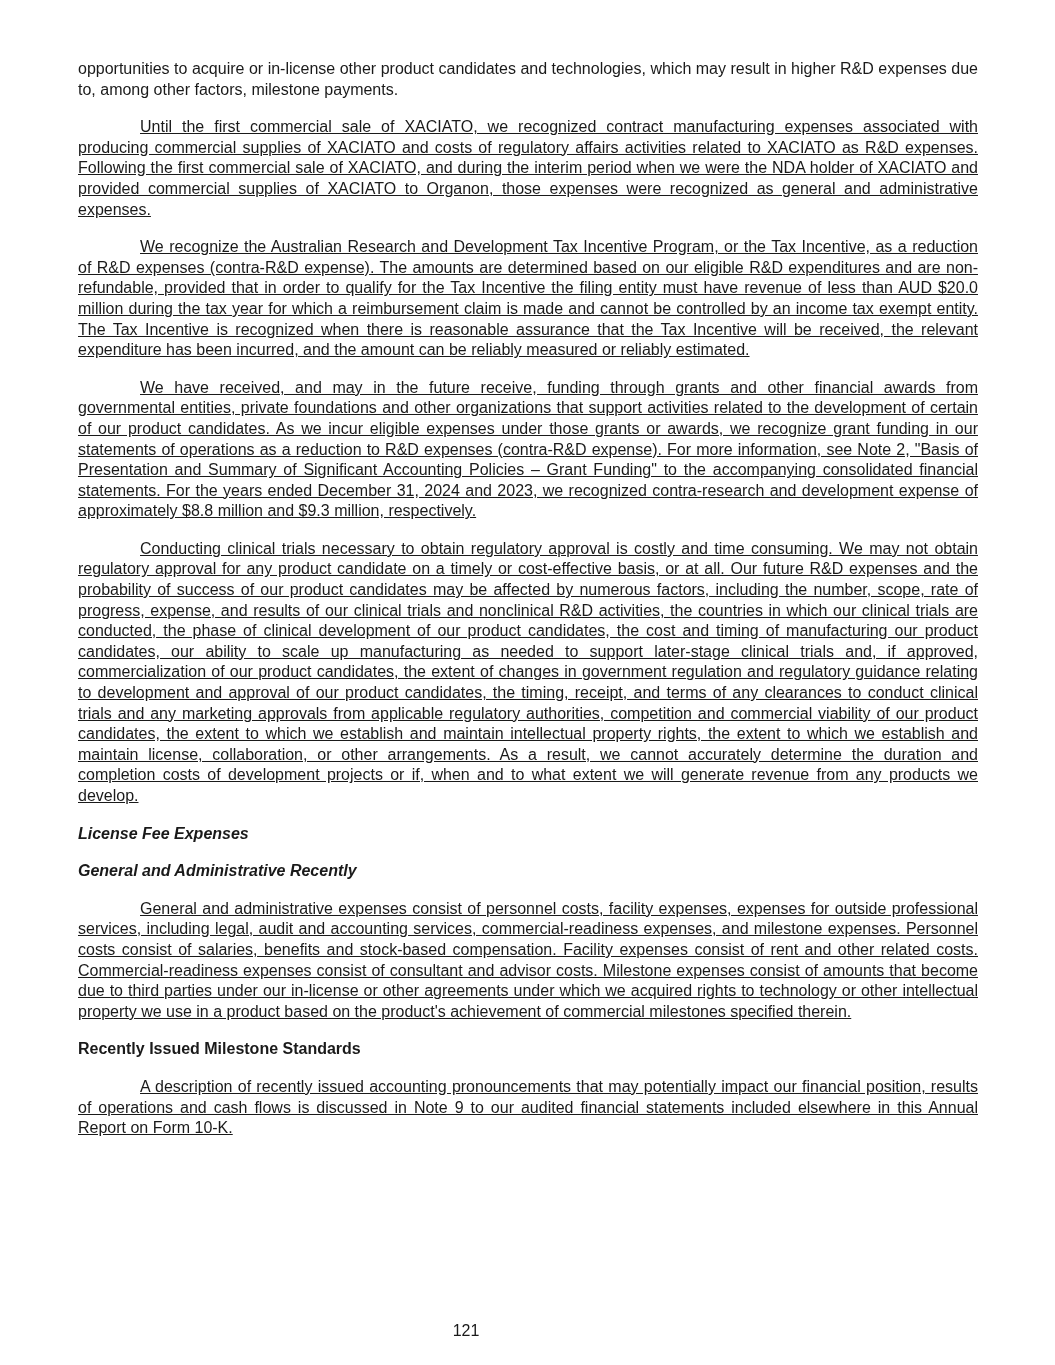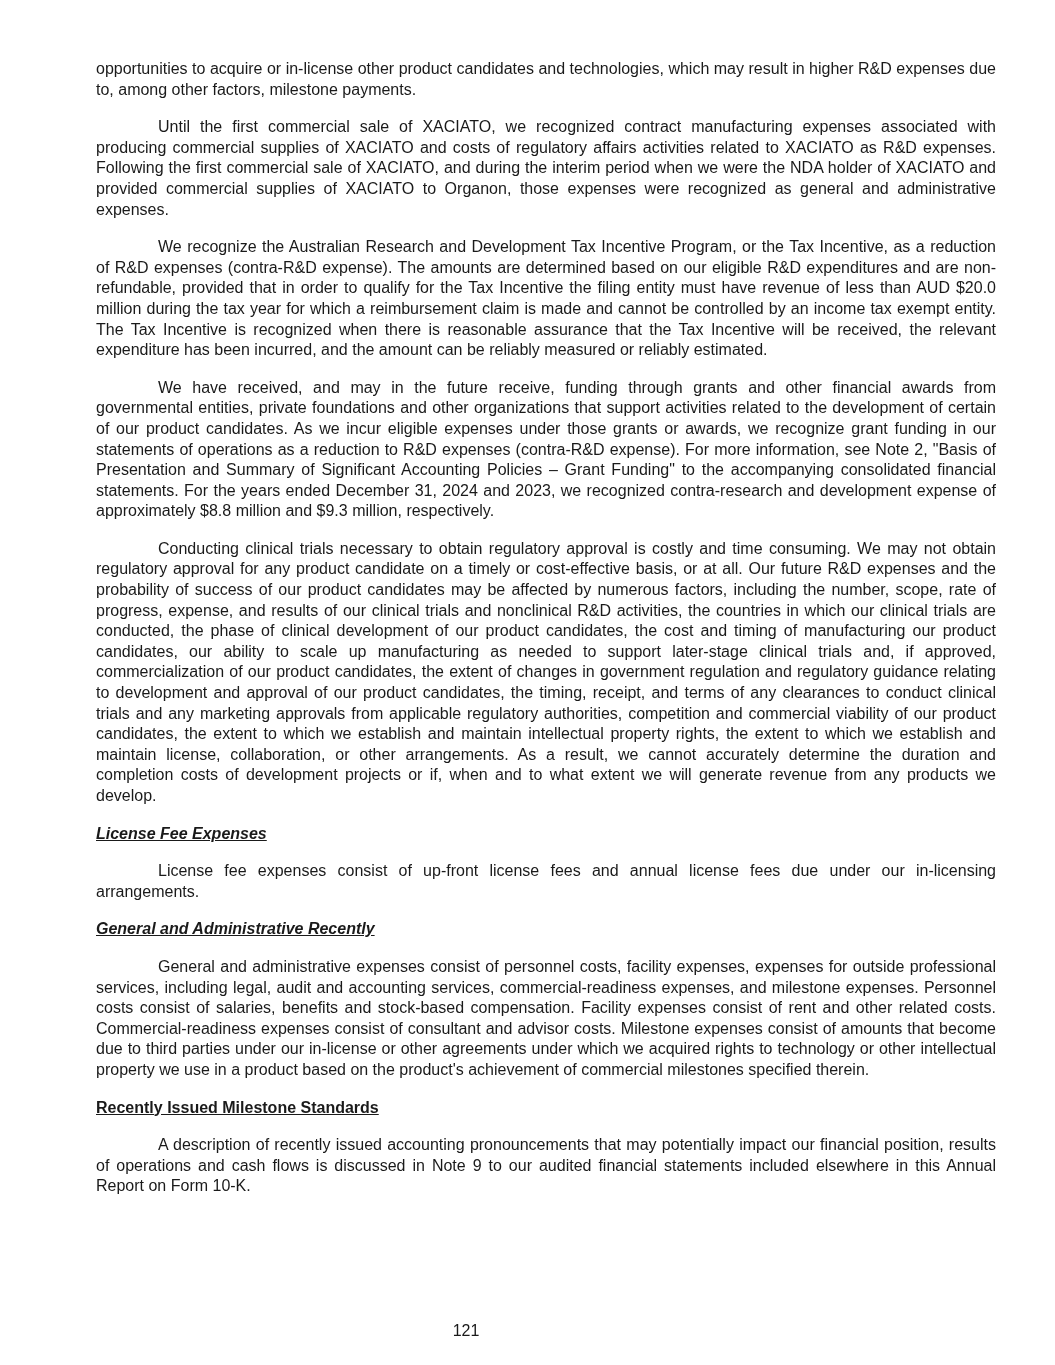--- a/index.html
+++ b/index.html
@@ -1,29 +1,29 @@
 <!DOCTYPE html>
 <html><head>
 <meta charset="utf-8">
 <style>
   html, body { margin: 0; padding: 0; background: #ffffff; }
   body { width: 1055px; height: 1365px; position: relative; overflow: hidden; }
   .page {
     position: absolute;
-    left: 96px;
+    left: 78px;
     top: 59px;
     width: 900px;
     font-family: "Liberation Sans", sans-serif;
     font-size: 16px;
     line-height: 20.6px;
     color: #1a1a1a;
   }
   p { margin: 0 0 17px 0; text-align: justify; }
-  p.indent { text-indent: 62px; }
-  h3 { margin: 0 0 17px 0; font-size: 16px; line-height: 20.6px; font-weight: bold; text-decoration: underline; }
+  p.indent { text-indent: 62px; text-decoration: underline; }
+  h3 { margin: 0 0 17px 0; font-size: 16px; line-height: 20.6px; font-weight: bold; }
   h3.italic { font-style: italic; }
   .page-number {
     position: absolute;
     top: 1322px;
     left: 0;
     width: 932px;
     text-align: center;
     font-family: "Liberation Sans", sans-serif;
     font-size: 16px;
     color: #1a1a1a;
@@ -33,21 +33,20 @@
 <body>
 
 <div class="page">
   <p>opportunities to acquire or in-license other product candidates and technologies, which may result in higher R&amp;D expenses due to, among other factors, milestone payments.</p>
   <p class="indent">Until the first commercial sale of XACIATO, we recognized contract manufacturing expenses associated with producing commercial supplies of XACIATO and costs of regulatory affairs activities related to XACIATO as R&amp;D expenses. Following the first commercial sale of XACIATO, and during the interim period when we were the NDA holder of XACIATO and provided commercial supplies of XACIATO to Organon, those expenses were recognized as general and administrative expenses.</p>
   <p class="indent">We recognize the Australian Research and Development Tax Incentive Program, or the Tax Incentive, as a reduction of R&amp;D expenses (contra-R&amp;D expense). The amounts are determined based on our eligible R&amp;D expenditures and are non-refundable, provided that in order to qualify for the Tax Incentive the filing entity must have revenue of less than AUD $20.0 million during the tax year for which a reimbursement claim is made and cannot be controlled by an income tax exempt entity. The Tax Incentive is recognized when there is reasonable assurance that the Tax Incentive will be received, the relevant expenditure has been incurred, and the amount can be reliably measured or reliably estimated.</p>
   <p class="indent">We have received, and may in the future receive, funding through grants and other financial awards from governmental entities, private foundations and other organizations that support activities related to the development of certain of our product candidates. As we incur eligible expenses under those grants or awards, we recognize grant funding in our statements of operations as a reduction to R&amp;D expenses (contra-R&amp;D expense). For more information, see Note 2, "Basis of Presentation and Summary of Significant Accounting Policies – Grant Funding" to the accompanying consolidated financial statements. For the years ended December 31, 2024 and 2023, we recognized contra-research and development expense of approximately $8.8 million and $9.3 million, respectively.</p>
   <p class="indent">Conducting clinical trials necessary to obtain regulatory approval is costly and time consuming. We may not obtain regulatory approval for any product candidate on a timely or cost-effective basis, or at all. Our future R&amp;D expenses and the probability of success of our product candidates may be affected by numerous factors, including the number, scope, rate of progress, expense, and results of our clinical trials and nonclinical R&amp;D activities, the countries in which our clinical trials are conducted, the phase of clinical development of our product candidates, the cost and timing of manufacturing our product candidates, our ability to scale up manufacturing as needed to support later-stage clinical trials and, if approved, commercialization of our product candidates, the extent of changes in government regulation and regulatory guidance relating to development and approval of our product candidates, the timing, receipt, and terms of any clearances to conduct clinical trials and any marketing approvals from applicable regulatory authorities, competition and commercial viability of our product candidates, the extent to which we establish and maintain intellectual property rights, the extent to which we establish and maintain license, collaboration, or other arrangements. As a result, we cannot accurately determine the duration and completion costs of development projects or if, when and to what extent we will generate revenue from any products we develop.</p>
 
   <h3 class="italic">License Fee Expenses</h3>
-  <p class="indent">License fee expenses consist of up-front license fees and annual license fees due under our in-licensing arrangements.</p>
 
   <h3 class="italic">General and Administrative Recently</h3>
   <p class="indent">General and administrative expenses consist of personnel costs, facility expenses, expenses for outside professional services, including legal, audit and accounting services, commercial-readiness expenses, and milestone expenses. Personnel costs consist of salaries, benefits and stock-based compensation. Facility expenses consist of rent and other related costs. Commercial-readiness expenses consist of consultant and advisor costs. Milestone expenses consist of amounts that become due to third parties under our in-license or other agreements under which we acquired rights to technology or other intellectual property we use in a product based on the product's achievement of commercial milestones specified therein.</p>
 
   <h3>Recently Issued Milestone Standards</h3>
   <p class="indent">A description of recently issued accounting pronouncements that may potentially impact our financial position, results of operations and cash flows is discussed in Note 9 to our audited financial statements included elsewhere in this Annual Report on Form 10-K.</p>
 </div>
 
 <div class="page-number">121</div>
 

